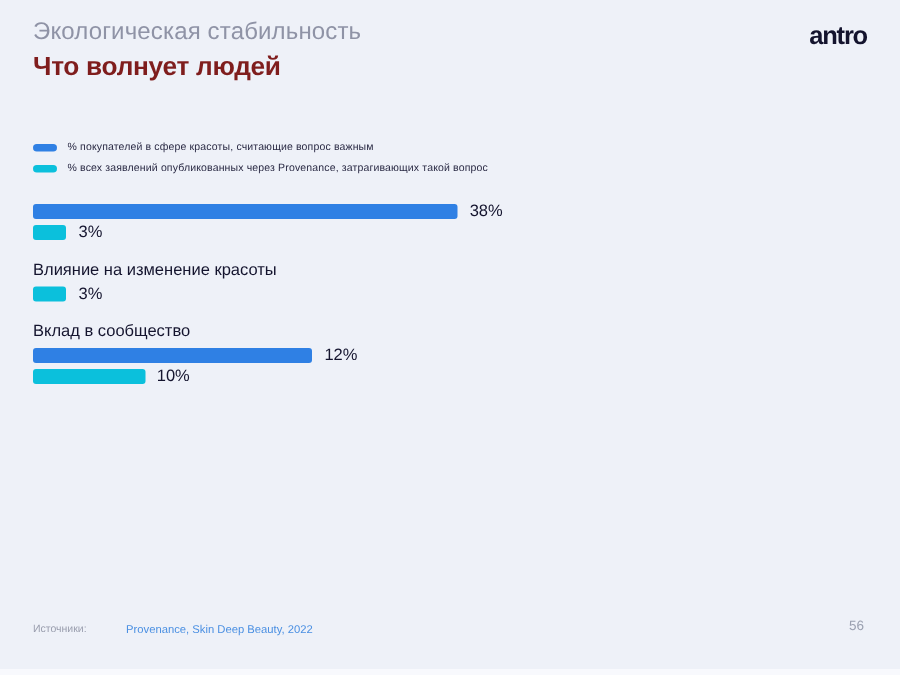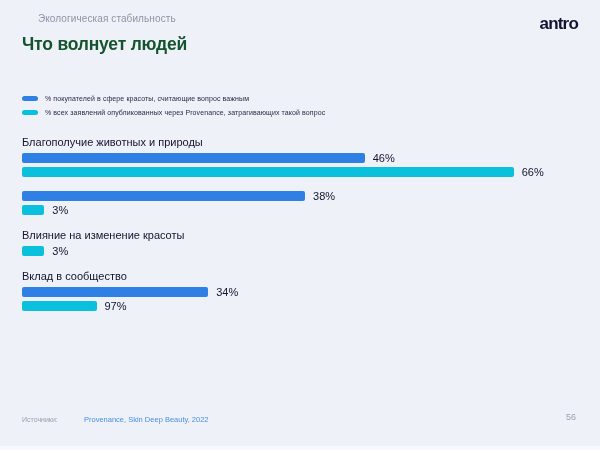--- a/index.html
+++ b/index.html
@@ -10,26 +10,26 @@
     font-family:"Liberation Sans", sans-serif;
     overflow:hidden;
     color:#14142e;
   }
   .bottom-strip {
     position:absolute; left:0; right:0; bottom:0; height:4px;
     background:#f8f9fd;
   }
   
   .subtitle {
-    position:absolute; left:38px; top:13px;
-    font-size:10px; color:#8f93a6; letter-spacing:0.1px;
+    position:absolute; left:22px; top:13px;
+    font-size:16px; color:#8f93a6; letter-spacing:0.1px;
   }
   .title {
     position:absolute; left:22px; top:34px;
-    font-size:17.5px; font-weight:bold; color:#14532d; letter-spacing:-0.2px;
+    font-size:17.5px; font-weight:bold; color:#7f1d1d; letter-spacing:-0.2px;
   }
   .logo {
     position:absolute; right:22px; top:14px;
     font-size:17px; font-weight:800; color:#14142e; letter-spacing:-0.8px;
   }
   
   .legend { position:absolute; left:22px; top:95px; }
   .legend-item { display:flex; align-items:center; margin-bottom:7px; }
   .swatch { width:16px; height:5px; border-radius:2.5px; margin-right:7px; flex:0 0 auto; }
   .legend-label { font-size:7px; color:#2a2a44; letter-spacing:0.1px; }
@@ -67,56 +67,45 @@
     <span class="legend-label">% покупателей в сфере красоты, считающие вопрос важным</span>
   </div>
   <div class="legend-item">
     <span class="swatch" style="background:#0bc0dc"></span>
     <span class="legend-label">% всех заявлений опубликованных через Provenance, затрагивающих такой вопрос</span>
   </div>
 </div>
 
 <div id="chart">
     <div class="group">
-      <div class="cat">Благополучие животных и природы</div>
-      <div class="bar-row">
-        <div class="bar" style="width: 342.7px; background: rgb(47, 128, 228);"></div>
-        <span class="bar-value">46%</span>
-      </div>
-      <div class="bar-row">
-        <div class="bar" style="width: 491.7px; background: rgb(11, 192, 220);"></div>
-        <span class="bar-value">66%</span>
-      </div>
-    </div>
-    <div class="group">
       <div class="bar-row">
         <div class="bar" style="width: 283.1px; background: rgb(47, 128, 228);"></div>
         <span class="bar-value">38%</span>
       </div>
       <div class="bar-row">
         <div class="bar" style="width: 22.35px; background: rgb(11, 192, 220);"></div>
         <span class="bar-value">3%</span>
       </div>
     </div>
     <div class="group">
       <div class="cat">Влияние на изменение красоты</div>
       <div class="bar-row">
         <div class="bar" style="width: 22.35px; background: rgb(11, 192, 220);"></div>
         <span class="bar-value">3%</span>
       </div>
     </div>
     <div class="group">
       <div class="cat">Вклад в сообщество</div>
       <div class="bar-row">
         <div class="bar" style="width: 186.25px; background: rgb(47, 128, 228);"></div>
-        <span class="bar-value">34%</span>
+        <span class="bar-value">12%</span>
       </div>
       <div class="bar-row">
         <div class="bar" style="width: 74.5px; background: rgb(11, 192, 220);"></div>
-        <span class="bar-value">97%</span>
+        <span class="bar-value">10%</span>
       </div>
     </div>
   </div>
 
 <div class="source-label">Источники:</div>
 <div class="source-text">Provenance, Skin Deep Beauty, 2022</div>
 <div class="page-num">56</div>
 
 <div class="bottom-strip"></div>
 

